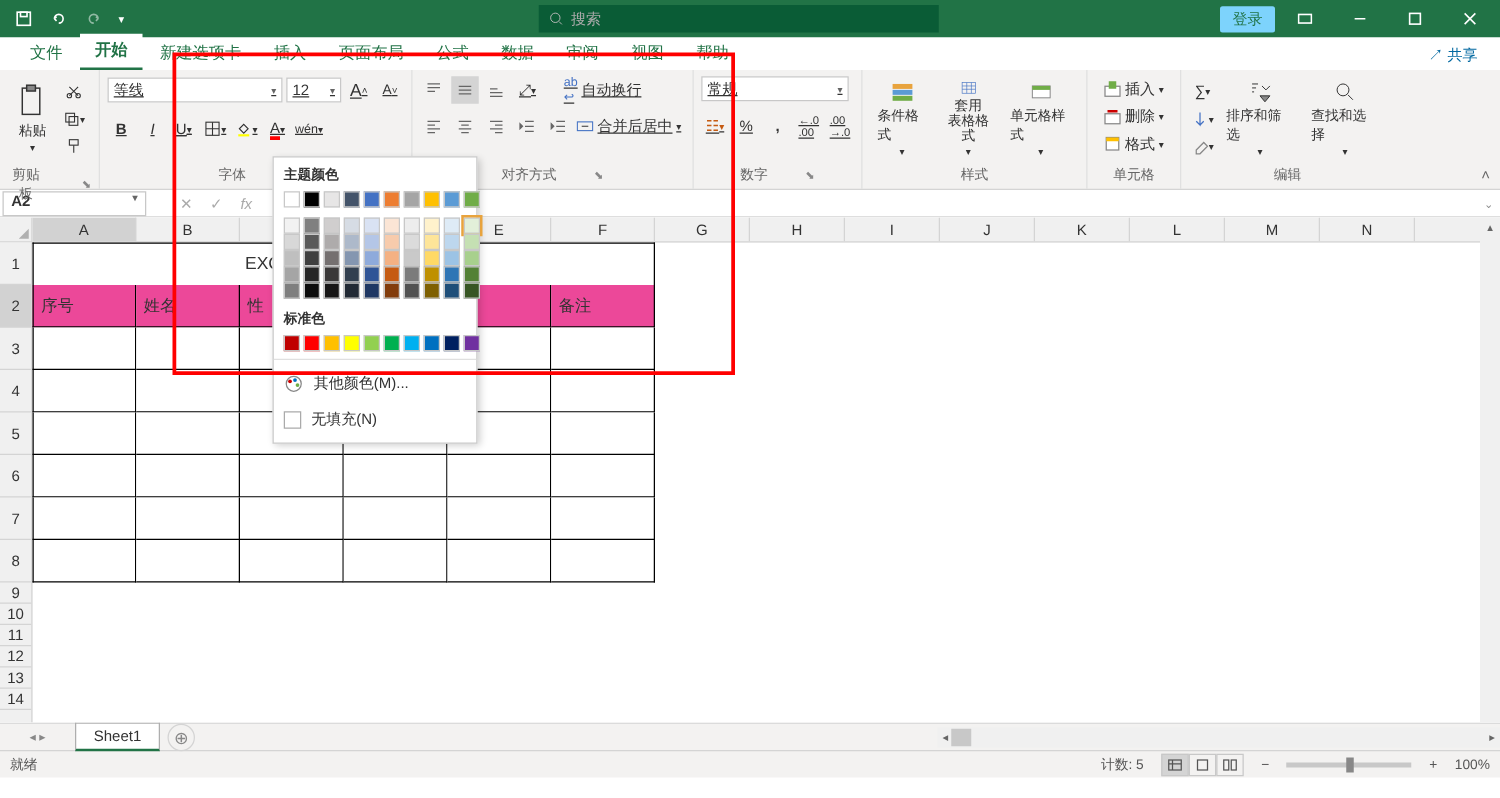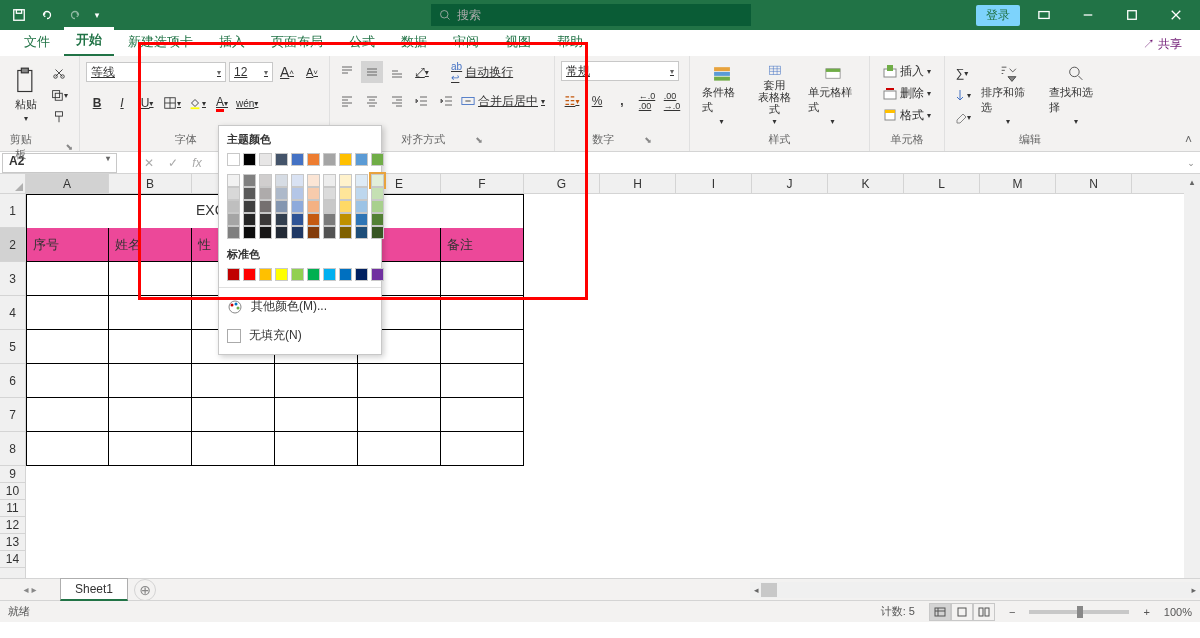--- a/index.html
+++ b/index.html
@@ -17,21 +17,21 @@
 .searchbox span { color: #aaa; font-size: 12px; }
 .title-right { display: flex; align-items: center; gap: 4px; padding-right: 4px; }
 .login-btn { background: #7dd3fc; color: #217346; padding: 2px 10px; font-size: 12px; border-radius: 2px; }
 .win-btn { width: 40px; height: 30px; display: flex; align-items: center; justify-content: center; cursor: pointer; }
 .win-btn svg { width: 12px; height: 12px; stroke: #fff; fill: none; stroke-width: 1.5; }
 
 
 .menubar { height: 26px; background: #fff; display: flex; align-items: flex-end; padding-left: 12px; gap: 2px; position: relative; }
 .menu-tab { padding: 4px 12px 5px; font-size: 13px; color: #217346; cursor: pointer; }
 .menu-tab.active { background: #fff; border-bottom: 2px solid #217346; font-weight: 600; }
-.share-btn { margin-left: auto; margin-right: 10px; color: #701a75; font-size: 12px; padding: 3px 8px; }
+.share-btn { margin-left: auto; margin-right: 10px; color: #0369a1; font-size: 12px; padding: 3px 8px; }
 
 
 .ribbon { height: 96px; background: #f3f2f1; border-bottom: 1px solid #d4d4d4; display: flex; position: relative; }
 .rgroup { border-right: 1px solid #e0e0e0; display: flex; flex-direction: column; justify-content: space-between; padding: 4px 6px 2px; }
 .rgroup-body { display: flex; align-items: center; gap: 2px; flex: 1; }
 .rgroup-label { font-size: 11px; color: #666; text-align: center; padding: 2px 0; display: flex; justify-content: center; align-items: center; gap: 30px; }
 .rgroup-label .dlg { font-size: 9px; color: #888; }
 .rbtn { min-width: 22px; height: 22px; display: flex; align-items: center; justify-content: center; cursor: pointer; font-size: 12px; }
 .rbtn svg { width: 14px; height: 14px; }
 .big-btn { display: flex; flex-direction: column; align-items: center; justify-content: center; padding: 4px 6px; cursor: pointer; height: 70px; }

